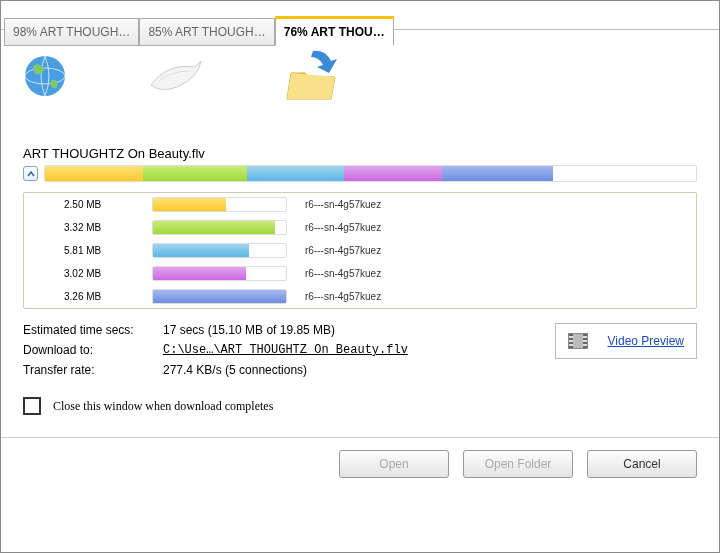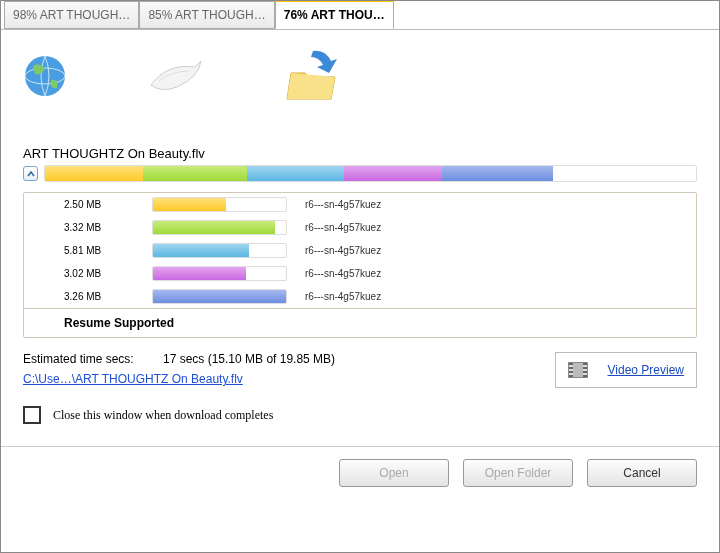--- a/index.html
+++ b/index.html
@@ -19,21 +19,21 @@
   padding: 0 3px;
 }
 .tab {
   border: 1px solid #aaa;
   padding: 6px 8px;
   margin-right: 0;
   cursor: pointer;
   font-size: 12px;
   background: linear-gradient(#fafafa, #eaeaea);
   position: relative;
-  top: 0;
+  top: 17px;
   color: #666;
 }
 .tab.active {
   background: #fff;
   font-weight: bold;
   color: #000;
   border-bottom: 1px solid #fff;
 }
 .tab.active::before {
   content: '';
@@ -110,21 +110,21 @@
 }
 .info-block {
   margin-top: 14px;
   display: flex;
   gap: 20px;
 }
 .info-table { flex: 0 0 auto; }
 .info-table .row { display: flex; margin-bottom: 6px; font-size: 12px; }
 .info-table .lbl { width: 140px; }
 .info-table .val { }
-.info-table .val.link { text-decoration: underline; color: #1d4ed8; cursor: pointer; }
+.info-table .val.link { text-decoration: underline; color: #000000; cursor: pointer; font-family: Liberation Mono, monospace; }
 .preview-box {
   margin-left: auto;
   border: 1px solid #bbb;
   padding: 8px 12px;
   display: flex;
   align-items: center;
   gap: 20px;
   height: 36px;
   align-self: flex-start;
 }
@@ -257,31 +257,35 @@
         </div>
       <span class="host">r6---sn-4g57kuez</span>
     </div>
     <div class="thread-row">
       <span class="size">3.26 MB</span>
       <div class="bar">
           <div class="fill seg-blue2" style="width: 100%;"></div>
         </div>
       <span class="host">r6---sn-4g57kuez</span>
     </div>
-    <div class="resume-row">Resume Supported</div>
   </div>
 
   <div class="info-block">
     <div class="info-table">
       <div class="row">
         <span class="lbl">Estimated time secs:</span>
         <span class="val">17 secs (15.10 MB of 19.85 MB)</span>
       </div>
       <div class="row">
+        <span class="lbl">Download to:</span>
         <span class="val link">C:\Use…\ART THOUGHTZ On Beauty.flv</span>
+      </div>
+      <div class="row">
+        <span class="lbl">Transfer rate:</span>
+        <span class="val">277.4 KB/s (5 connections)</span>
       </div>
     </div>
     <div class="preview-box">
       <div class="film-icon"></div>
       <a>Video Preview</a>
     </div>
   </div>
 
   <div class="close-check">
     <div class="cb"></div>

